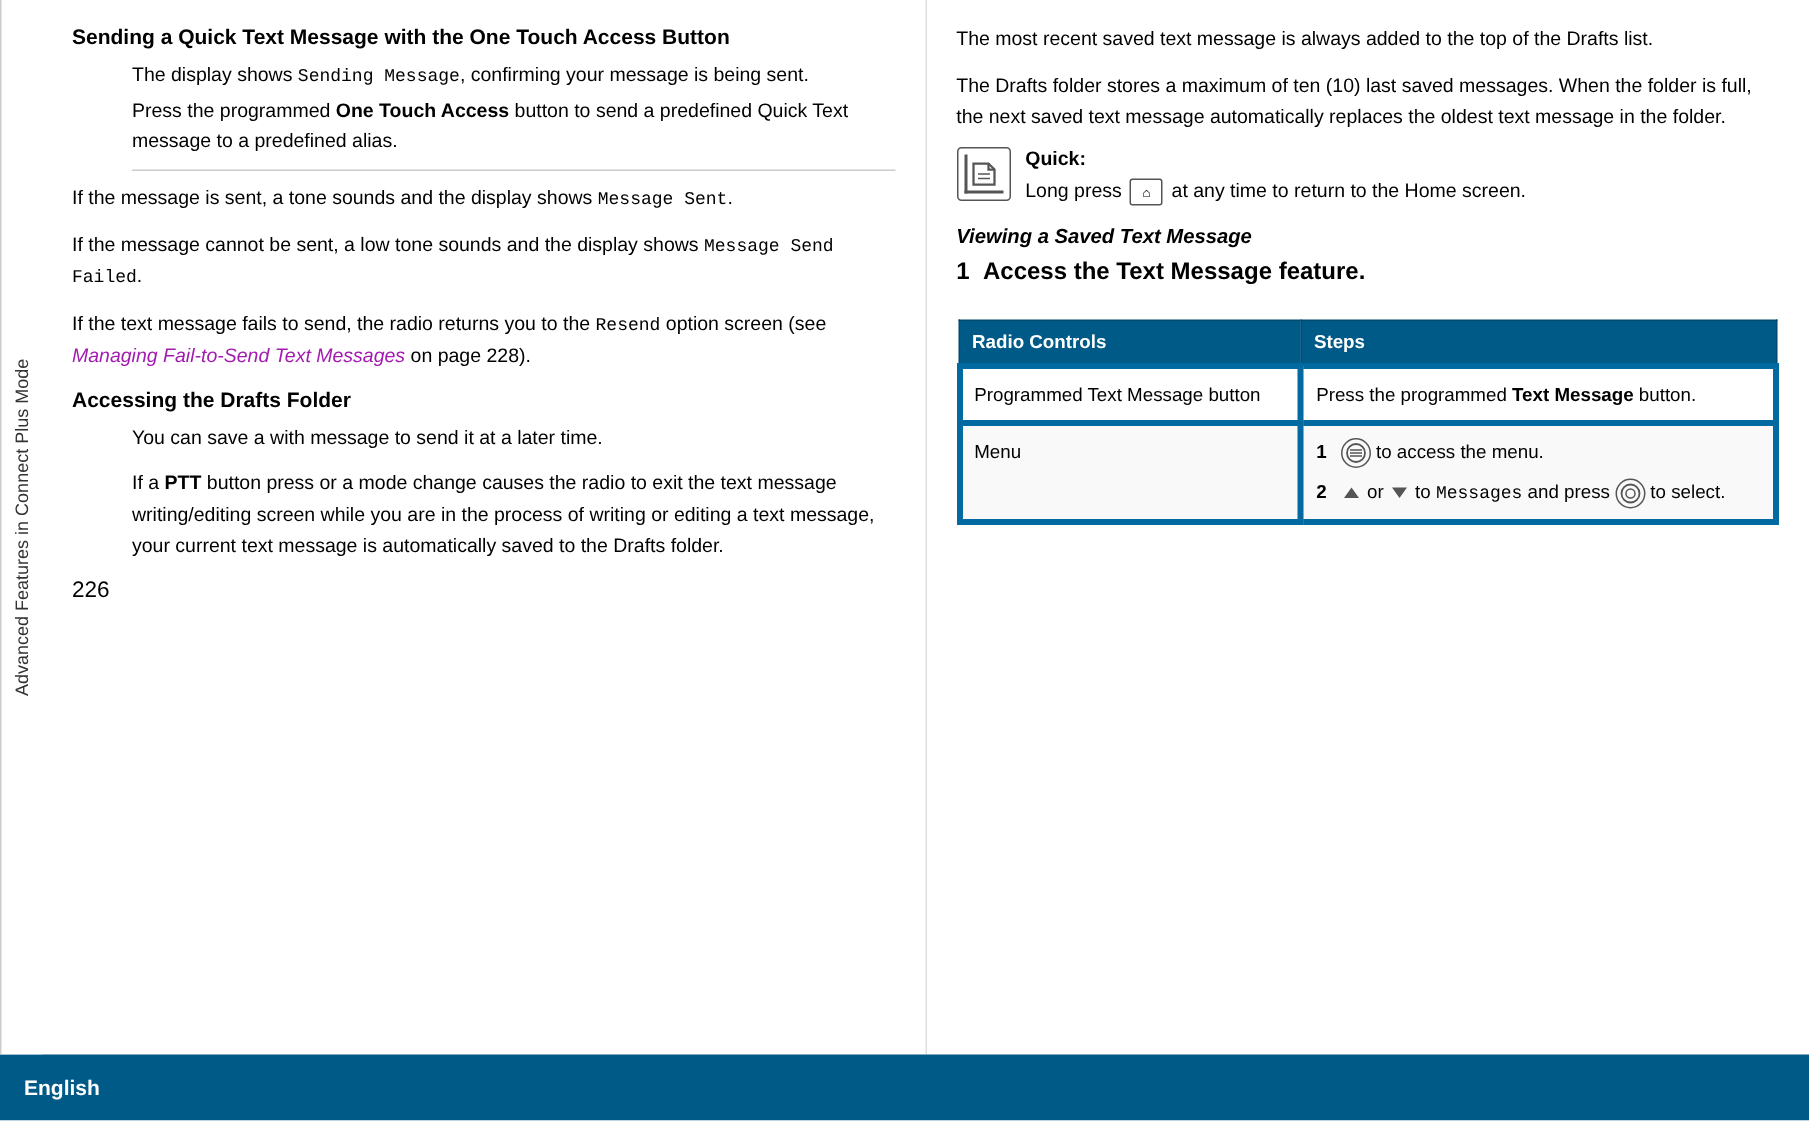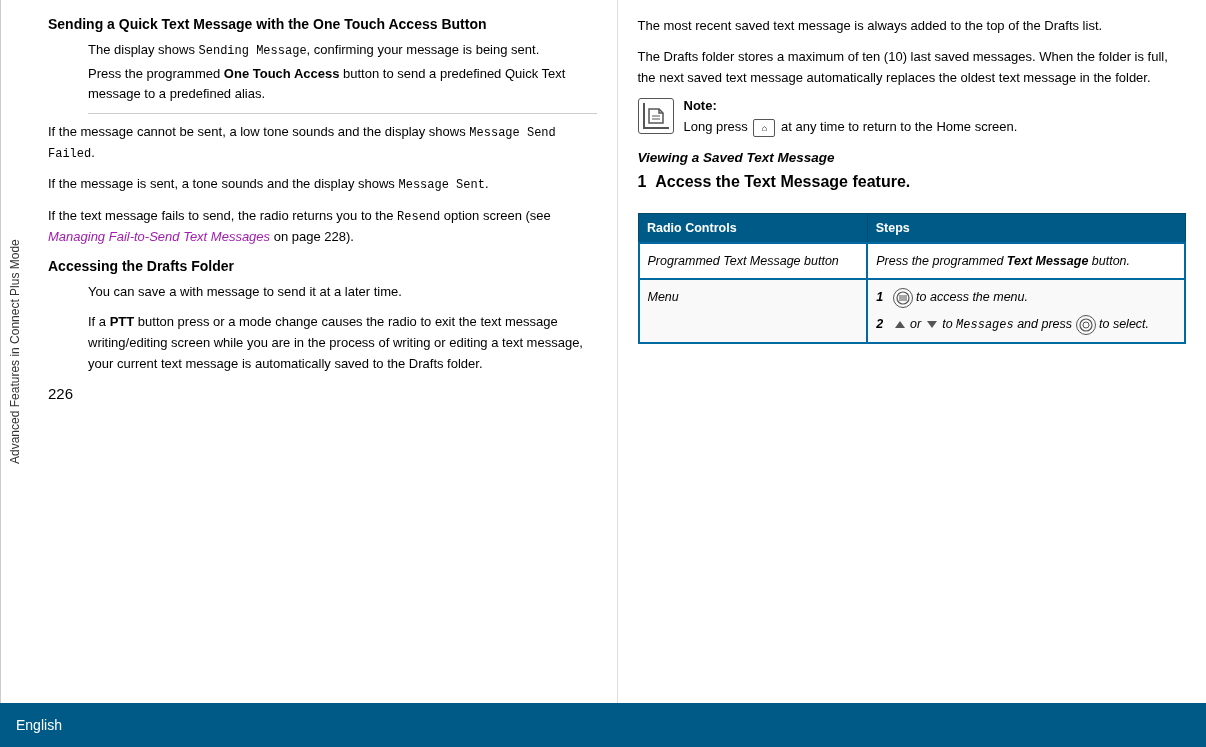--- a/index.html
+++ b/index.html
@@ -80,21 +80,21 @@
       margin-top: 8px;
     }
     .bottom-bar {
       background: #005a87;
       color: #fff;
       height: 44px;
       display: flex;
       align-items: center;
       padding: 0 16px;
       font-size: 14px;
-      font-weight: normal;
+      font-weight: bold;
     }
     .italic-bold {
       font-style: italic;
       font-weight: bold;
       font-size: 13.5px;
       margin-bottom: 8px;
     }
     .note-box {
       display: flex;
       align-items: flex-start;
@@ -148,24 +148,23 @@
     .radio-table th {
       background: #005a87;
       color: #fff;
       padding: 7px 8px;
       text-align: left;
       font-weight: bold;
       border: 1px solid #004a70;
     }
     .radio-table td {
       padding: 7px 8px;
-      border: 2px solid #0369a1;
+      border: 4px solid #0369a1;
       vertical-align: top;
       line-height: 1.6;
-      font-style: italic;
     }
     .radio-table tr:nth-child(even) td {
       background: #f9f9f9;
     }
     .radio-table tr:nth-child(odd) td {
       background: #fff;
     }
     .link-text {
       color: #a21caf;
       text-decoration: none;
@@ -239,24 +238,24 @@
         <div class="indented">
           <p>
             The display shows <span class="monospace">Sending Message</span>, confirming your message is being sent.
           </p>
           <p>
             Press the programmed <strong>One Touch Access</strong> button to send a predefined Quick Text message to a predefined alias.
           </p>
         </div>
         <hr class="divider">
         <div class="paragraph">
+          If the message is sent, a tone sounds and the display shows <span class="monospace">Message Sent</span>.
+        </div>
+        <div class="paragraph">
           If the message cannot be sent, a low tone sounds and the display shows <span class="monospace">Message Send Failed</span>.
-        </div>
-        <div class="paragraph">
-          If the message is sent, a tone sounds and the display shows <span class="monospace">Message Sent</span>.
         </div>
         <div class="paragraph">
           If the text message fails to send, the radio returns you to the <span class="monospace">Resend</span> option screen (see <a class="link-text"><em>Managing Fail-to-Send Text Messages</em></a> on page 228).
         </div>
       </div>
 
       <div>
         <div class="section-title">
           <span>Accessing the Drafts Folder</span>
         </div>
@@ -280,21 +279,21 @@
       <div class="note-box">
         <div class="note-icon">
           <svg width="20" height="20" viewBox="0 0 20 20">
             <path d="M3 3 L3 17 L17 17 L17 7 L13 3 Z" fill="none" stroke="#555" stroke-width="1.5"></path>
             <path d="M13 3 L13 7 L17 7" fill="none" stroke="#555" stroke-width="1.5"></path>
             <line x1="6" y1="10" x2="14" y2="10" stroke="#555" stroke-width="1"></line>
             <line x1="6" y1="13" x2="14" y2="13" stroke="#555" stroke-width="1"></line>
           </svg>
         </div>
         <div class="note-content">
-          <div class="note-title">Note:</div>
+          <div class="note-title">Quick:</div>
           <div class="note-text">
             Long press
             <span class="btn-icon">⌂</span>
             at any time to return to the Home screen.
           </div>
         </div>
       </div>
 
       <div class="italic-bold">Viewing a Saved Text Message</div>
 

